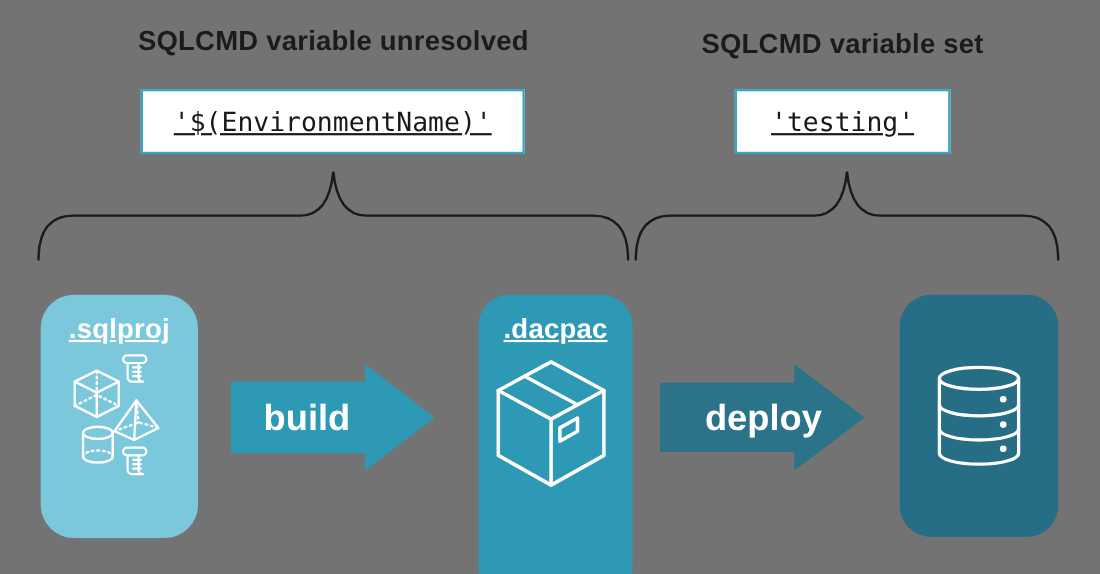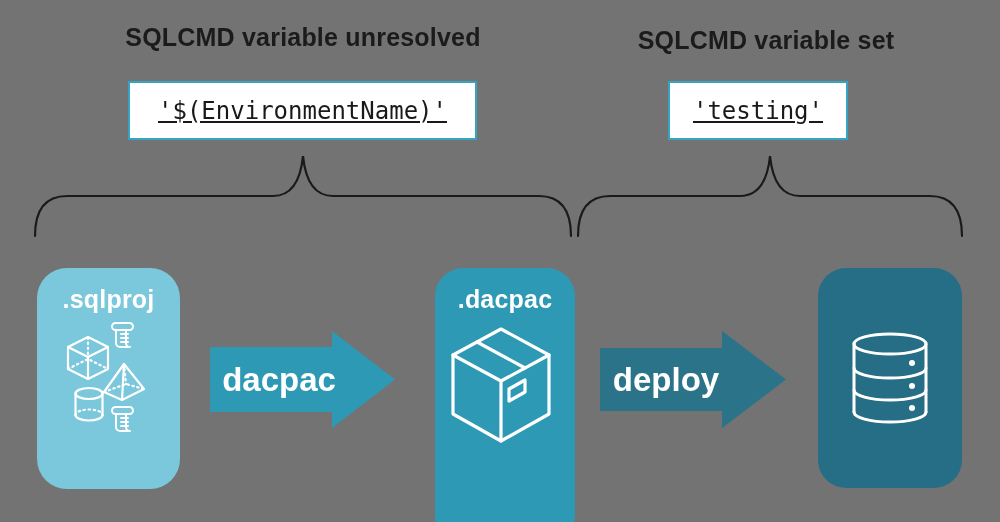--- a/index.html
+++ b/index.html
@@ -20,42 +20,42 @@
     font-family:"DejaVu Sans Mono","Liberation Mono",monospace;
     font-size:24px;color:#191919;white-space:pre;text-decoration:underline;
   }
   .node{
     box-sizing:border-box;text-align:center;
   }
   .node-sqlproj{left:37px;top:268px;width:143px;height:221px;border-radius:30px;background:#7bc8dd;}
   .node-dacpac{left:435px;top:268px;width:140px;height:275px;border-radius:28px;background:#2e99b4;}
   .node-database{left:818px;top:268px;width:144px;height:220px;border-radius:28px;background:#256e86;}
   .node-label{
-    margin-top:17px;font-size:25px;font-weight:700;color:#ffffff;letter-spacing:0.2px;
+    margin-top:17px;font-size:25px;font-weight:700;color:#ffffff;letter-spacing:0.2px;text-decoration:underline;
   }
   .arrow-label-wrap{
     display:flex;align-items:center;justify-content:center;
     font-size:33px;font-weight:700;color:#ffffff;pointer-events:none;
   }
   svg{display:block;}
   .brace path{fill:none;stroke:#1a1a1a;stroke-width:2.2;stroke-linecap:round;}
   .wicon{fill:none;stroke:#ffffff;stroke-linejoin:round;stroke-linecap:round;}
 </style>
 </head>
 <body>
 
 <div class="canvas">
 
   <div class="abs heading" style="left:53px;top:23px;width:500px;">SQLCMD variable unresolved</div>
   <div class="abs heading" style="left:566px;top:26px;width:400px;">SQLCMD variable set</div>
 
   <div class="abs codebox" style="left:128px;top:81px;width:349px;height:59px;">
     <span class="codetext">'$(EnvironmentName)'</span>
   </div>
-  <div class="abs codebox" style="left:668px;top:81px;width:180px;height:59px;">
+  <div class="abs codebox" style="left:668px;top:81px;width:196px;height:59px;">
     <span class="codetext">'testing'</span>
   </div>
 
   <svg class="abs brace" style="left:33px;top:150px;" width="540" height="88" viewBox="0 0 540 88">
     <path d="M2,86 Q2,46 34,46 L240,46 Q266,46 270,6 Q274,46 300,46 L506,46 Q538,46 538,86"></path>
   </svg>
   <svg class="abs brace" style="left:576px;top:150px;" width="388" height="88" viewBox="0 0 388 88">
     <path d="M2,86 Q2,46 34,46 L164,46 Q190,46 194,6 Q198,46 224,46 L354,46 Q386,46 386,86"></path>
   </svg>
 
@@ -95,38 +95,38 @@
         <line x1="10" y1="13" x2="17" y2="13"></line>
         <line x1="10" y1="17" x2="17" y2="17"></line>
         <line x1="10" y1="21" x2="17" y2="21"></line>
       </g>
     </svg>
   </div>
 
   <svg class="abs" style="left:210px;top:331px;" width="185" height="97" viewBox="0 0 185 97">
     <polygon points="0,16 122,16 122,0 185,48.5 122,97 122,81 0,81" fill="#2e99b4"></polygon>
   </svg>
-  <div class="abs arrow-label-wrap" style="left:218px;top:331px;width:122px;height:97px;">dacpac</div>
+  <div class="abs arrow-label-wrap" style="left:218px;top:331px;width:122px;height:97px;">build</div>
 
   <div class="abs node node-dacpac">
     <div class="node-label">.dacpac</div>
     <svg class="abs" style="left:14px;top:58px;" width="104" height="122" viewBox="0 0 104 122">
       <g class="wicon" stroke-width="3.2">
         <path d="M52,3 L100,29 L100,88 L52,115 L4,88 L4,29 Z"></path>
         <path d="M4,29 L52,55 L100,29 M52,55 L52,115"></path>
         <path d="M28,16 L76,42"></path>
         <path d="M60,63 L76,54 L76,66 L60,75 Z"></path>
       </g>
     </svg>
   </div>
 
   <svg class="abs" style="left:600px;top:331px;" width="186" height="97" viewBox="0 0 186 97">
     <polygon points="0,17 122,17 122,0 186,48.5 122,97 122,80 0,80" fill="#2b7389"></polygon>
   </svg>
-  <div class="abs arrow-label-wrap" style="left:605px;top:331px;width:122px;height:97px;">deploy</div>
+  <div class="abs arrow-label-wrap" style="left:633px;top:331px;width:122px;height:97px;">deploy</div>
 
   <div class="abs node node-database">
     <svg class="abs" style="left:32px;top:64px;" width="80" height="92" viewBox="0 0 80 92">
       <g class="wicon" stroke-width="3">
         <ellipse cx="40" cy="12" rx="36" ry="10"></ellipse>
         <path d="M4,12 V80 M76,12 V80"></path>
         <path d="M4,80 A36,10 0 0 0 76,80"></path>
         <path d="M4,36 A36,10 0 0 0 76,36"></path>
         <path d="M4,58 A36,10 0 0 0 76,58"></path>
       </g>

